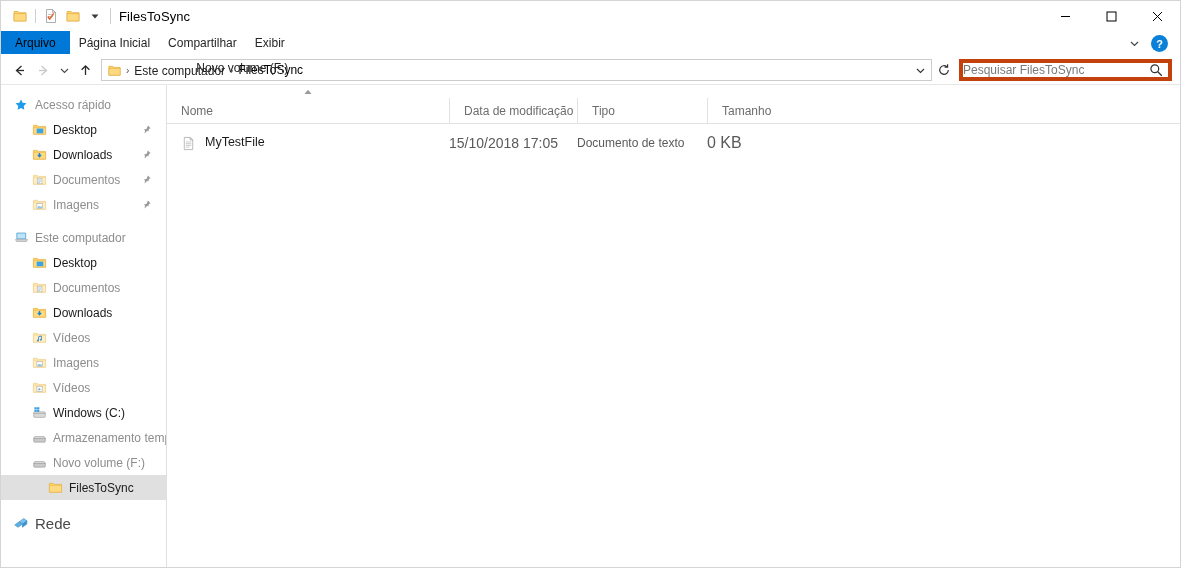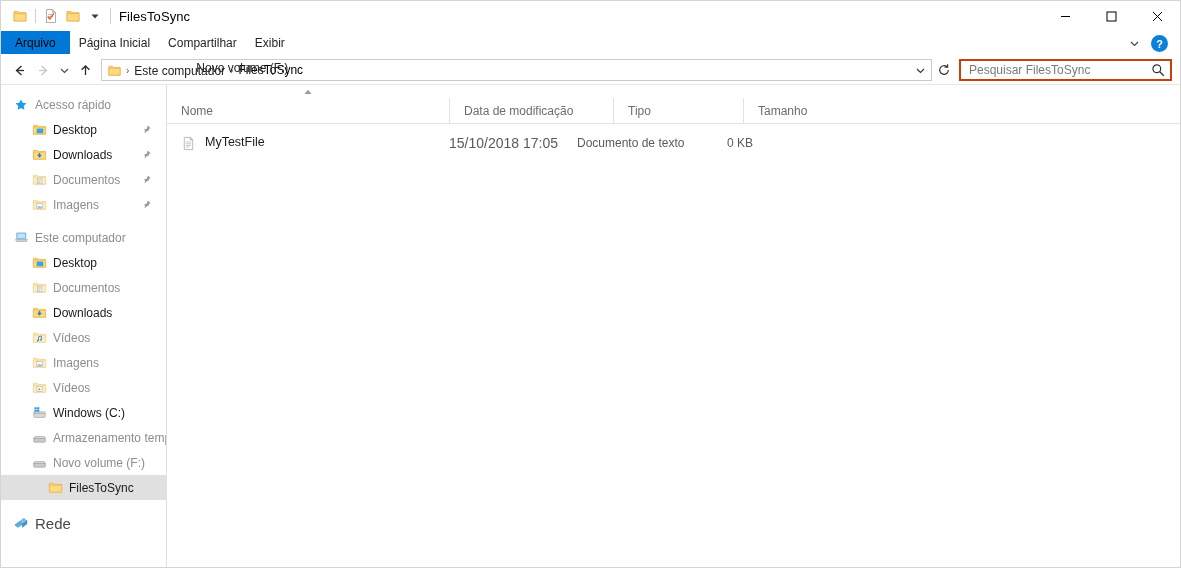--- a/index.html
+++ b/index.html
@@ -130,23 +130,23 @@
     font-size: 10px; color: #333;
   }
   .refresh-btn {
     width: 22px; height: 22px; margin-left: 1px;
     display: flex; align-items: center; justify-content: center;
     font-size: 13px; color: #333;
     border: 1px solid transparent;
   }
   .searchbox {
     width: 213px; height: 22px; margin-left: 4px;
-    border: 2px solid #c2410c; background: #ffffff;
+    border: 4px solid #c2410c; background: #ffffff;
     display: flex; align-items: center;
-    padding: 0 4px 0 8px;
+    padding: 0 4px 0 0;
   }
   .searchbox input {
     flex: 1 1 auto; border: none; outline: none;
     font-size: 12px; color: #6d6d6d;
     font-family: "Liberation Sans", sans-serif;
     background: transparent;
   }
   .searchbox input::placeholder { color: #7a7a7a; }
   .search-icon { width: 16px; display: flex; align-items: center; justify-content: center; color: #333; }
 
@@ -211,39 +211,39 @@
     position: relative;
   }
   .colh:first-child { border-left: none; }
   .sort-caret {
     position: absolute; left: 50%; top: -10px;
     transform: translateX(-50%);
     font-size: 9px; color: #8a8a8a; line-height: 1;
   }
   .col-name { width: 282px; flex: 0 0 282px; }
   .col-date { width: 128px; flex: 0 0 128px; }
-  .col-type { width: 130px; flex: 0 0 130px; margin-left: 36px; }
+  .col-type { width: 130px; flex: 0 0 130px; }
   .col-size { width: 80px; flex: 0 0 80px; }
   .filerows { flex: 1 1 auto; overflow: hidden; }
   .filerow {
     height: 22px; display: flex; align-items: center;
     font-size: 12.5px; color: #1b1b1b;
     margin-top: 8px;
   }
   .fr-name {
     width: 282px; flex: 0 0 282px;
     display: flex; align-items: flex-start;
     padding-left: 14px;
   }
   .file-ico { width: 16px; height: 16px; margin-right: 8px; display: flex; align-items: center; }
   .fr-date { width: 128px; flex: 0 0 128px; color: #5a5a5a; font-size: 14px; }
   .fr-type { width: 130px; flex: 0 0 130px; color: #5a5a5a; font-size: 12px; }
   .fr-size {
-    width: 80px; flex: 0 0 80px; color: #5a5a5a; font-size: 12px;
-    text-align: center; padding-right: 14px;
+    width: 80px; flex: 0 0 80px; color: #5a5a5a; font-size: 16px;
+    text-align: left; padding-right: 14px;
   }
 </style>
 </head>
 <body>
 
 <div class="window">
 
   <div class="titlebar">
     <div class="qat">
 

